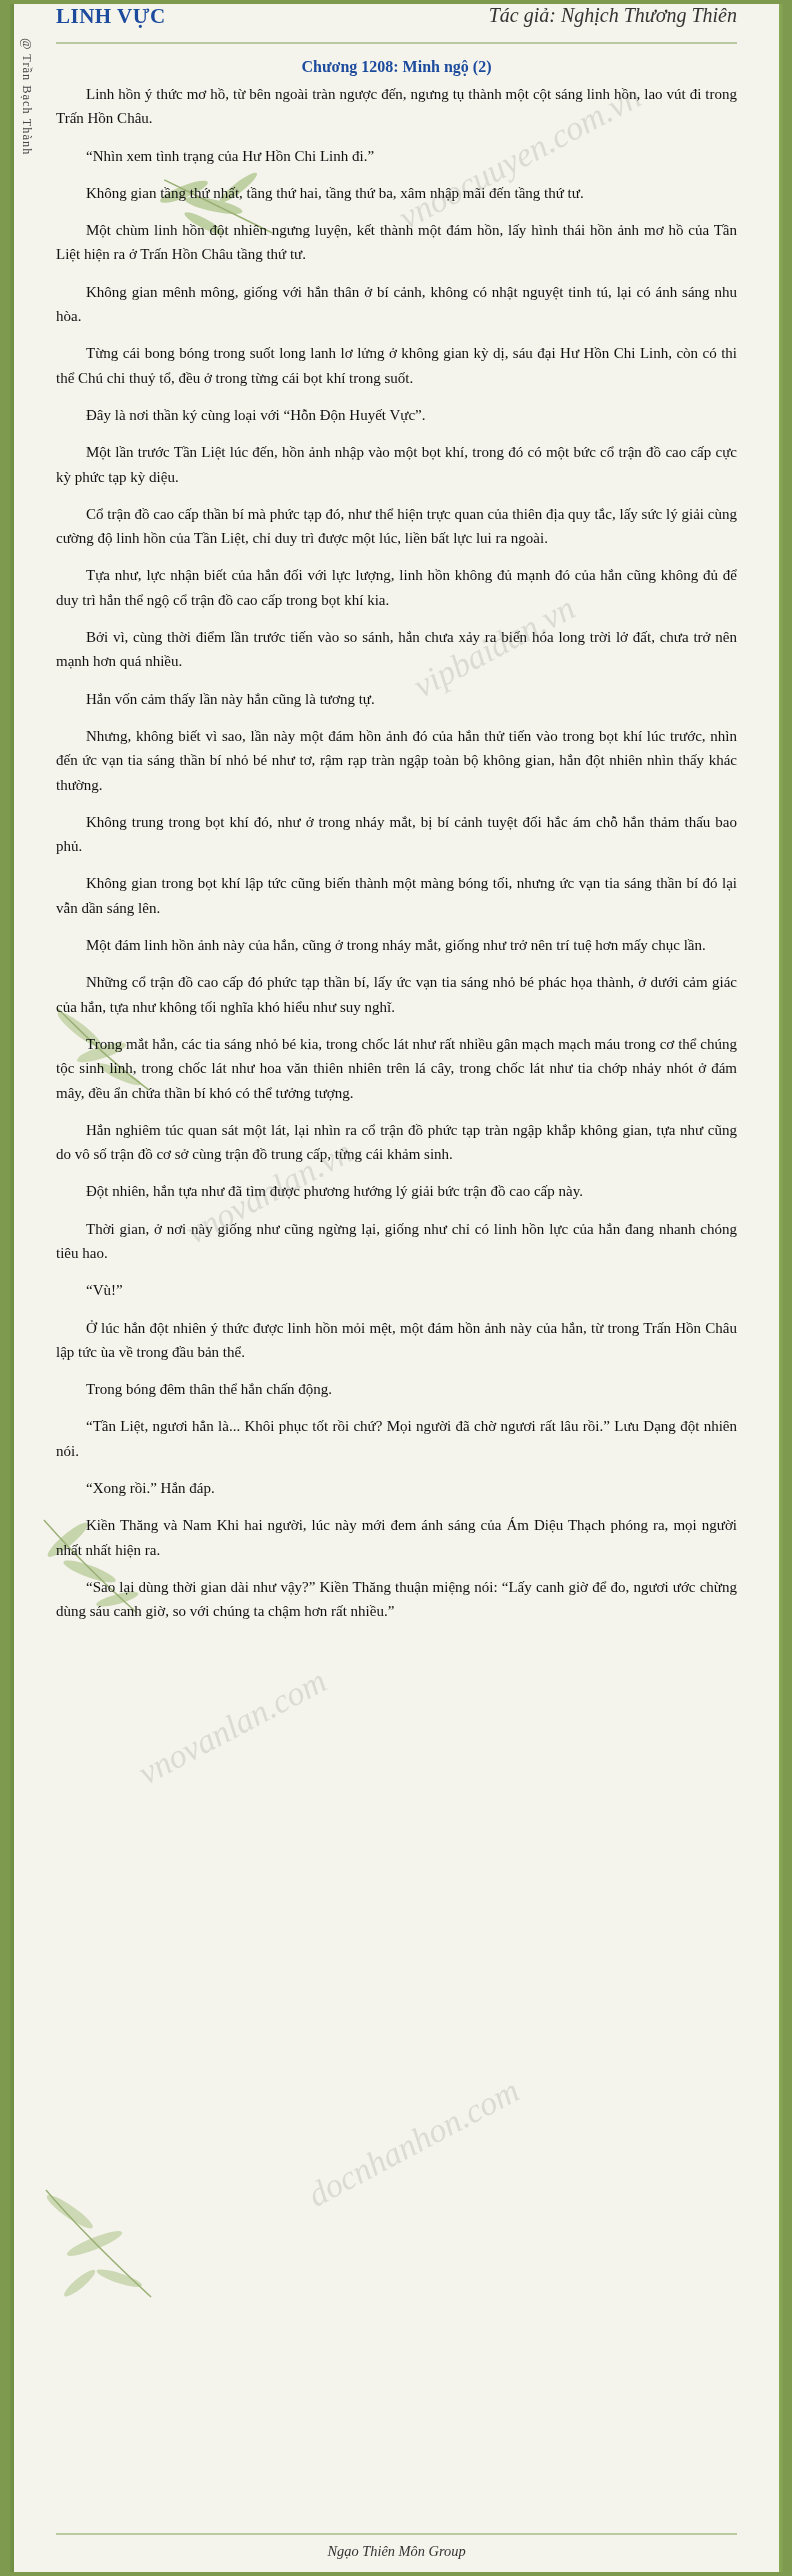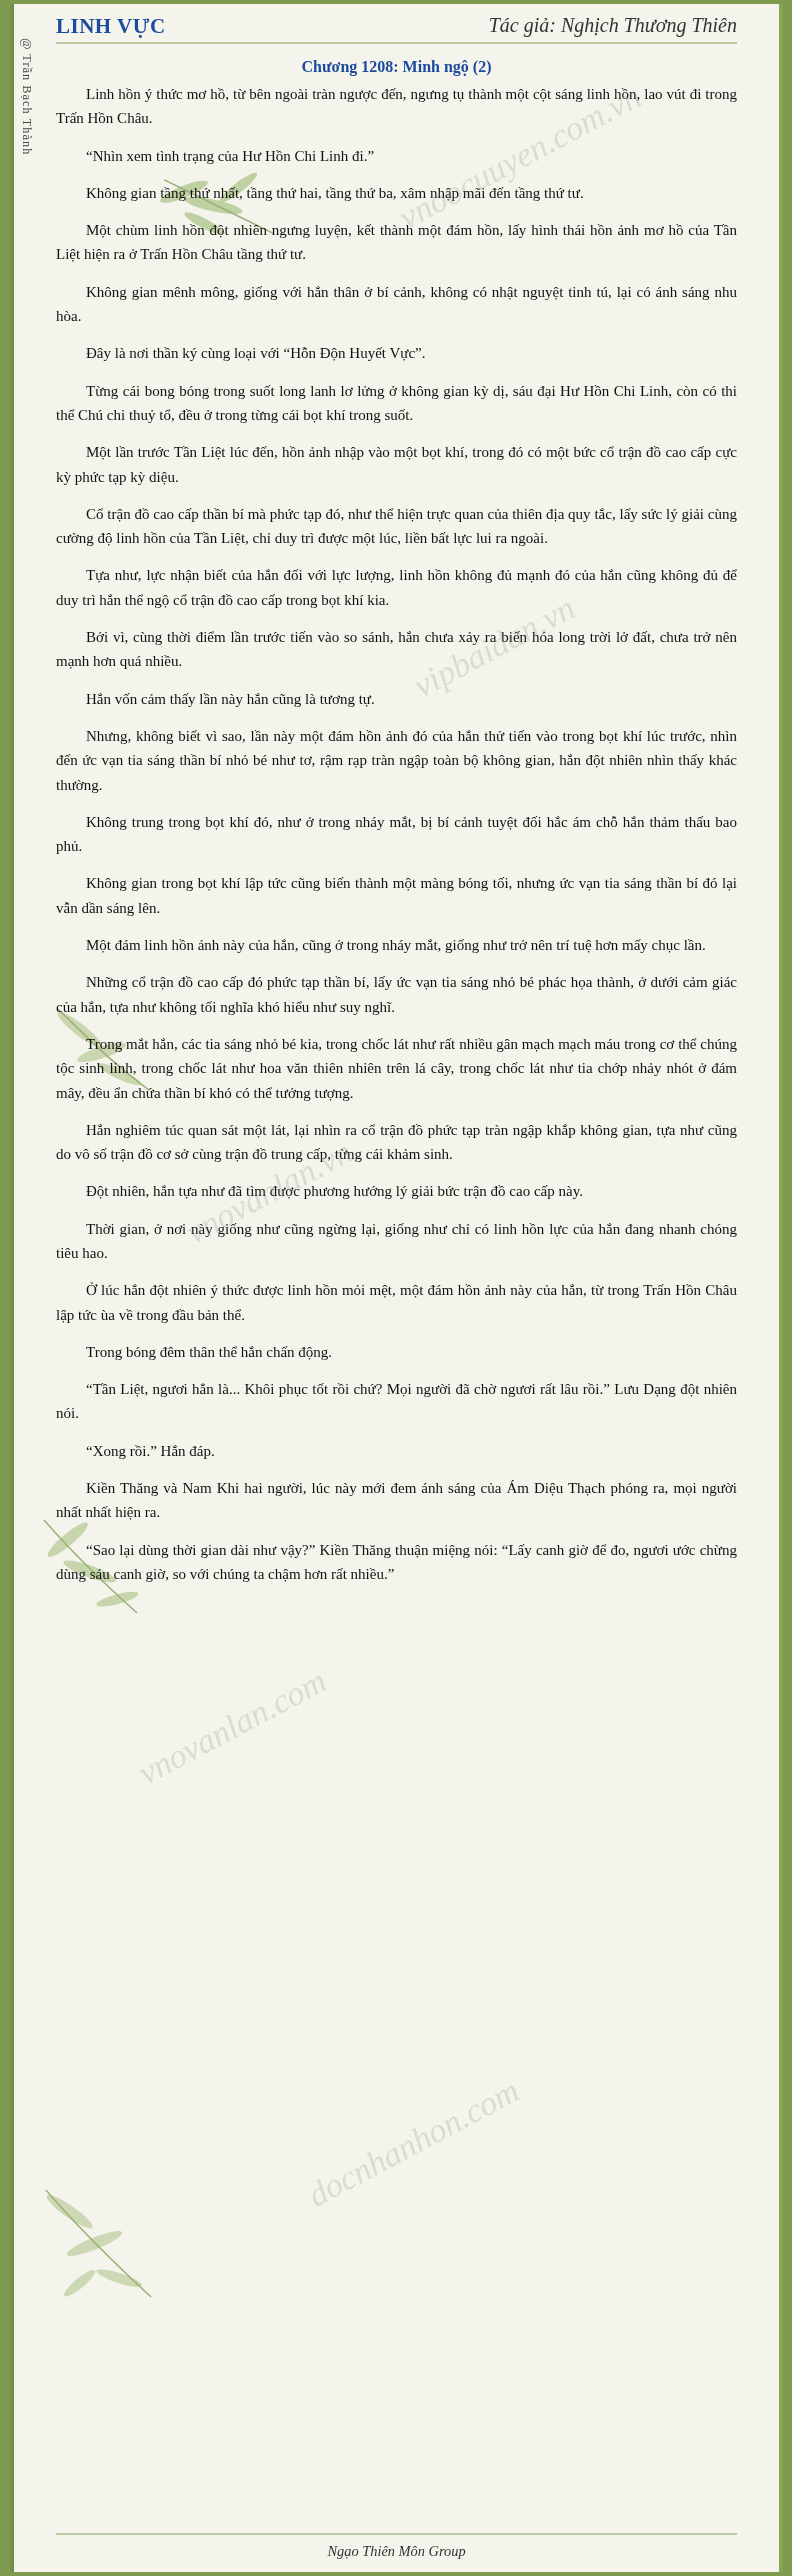--- a/index.html
+++ b/index.html
@@ -43,21 +43,20 @@
     height: 100%;
     box-sizing: border-box;
     z-index: 3;
   }
 
   
   .header {
     display: flex;
     align-items: flex-start;
     justify-content: space-between;
-    padding-top: 10px;
     height: 34px;
     box-sizing: border-box;
   }
   .site-name {
     font-family: "Liberation Serif", serif;
     font-size: 21px;
     font-weight: bold;
     color: #1c4a9c;
     letter-spacing: 0.5px;
   }
@@ -228,36 +227,37 @@
     <div class="header-rule"></div>
 
     <div class="chapter-title">Chương 1208: Minh ngộ (2)</div>
 
     <div class="content" id="content-body">
         <p>Linh hồn ý thức mơ hồ, từ bên ngoài tràn ngược đến, ngưng tụ thành một cột sáng linh hồn, lao vút đi trong Trấn Hồn Châu.</p>
         <p>“Nhìn xem tình trạng của Hư Hồn Chi Linh đi.”</p>
         <p>Không gian tầng thứ nhất, tầng thứ hai, tầng thứ ba, xâm nhập mãi đến tầng thứ tư.</p>
         <p>Một chùm linh hồn đột nhiên ngưng luyện, kết thành một đám hồn, lấy hình thái hồn ảnh mơ hồ của Tần Liệt hiện ra ở Trấn Hồn Châu tầng thứ tư.</p>
         <p>Không gian mênh mông, giống với hắn thân ở bí cảnh, không có nhật nguyệt tinh tú, lại có ánh sáng nhu hòa.</p>
+        <p>Từng cái bong bóng trong suốt long lanh lơ lửng ở không gian kỳ dị, sáu đại Hư Hồn Chi Linh, còn có thi thể Chú chi thuỷ tổ, đều ở trong từng cái bọt khí trong suốt.</p>
         <p>Đây là nơi thần ký cùng loại với “Hỗn Độn Huyết Vực”.</p>
-        <p>Từng cái bong bóng trong suốt long lanh lơ lửng ở không gian kỳ dị, sáu đại Hư Hồn Chi Linh, còn có thi thể Chú chi thuỷ tổ, đều ở trong từng cái bọt khí trong suốt.</p>
         <p>Một lần trước Tần Liệt lúc đến, hồn ảnh nhập vào một bọt khí, trong đó có một bức cổ trận đồ cao cấp cực kỳ phức tạp kỳ diệu.</p>
         <p>Cổ trận đồ cao cấp thần bí mà phức tạp đó, như thể hiện trực quan của thiên địa quy tắc, lấy sức lý giải cùng cường độ linh hồn của Tần Liệt, chỉ duy trì được một lúc, liền bất lực lui ra ngoài.</p>
         <p>Tựa như, lực nhận biết của hắn đối với lực lượng, linh hồn không đủ mạnh đó của hắn cũng không đủ để duy trì hắn thể ngộ cổ trận đồ cao cấp trong bọt khí kia.</p>
         <p>Bởi vì, cùng thời điểm lần trước tiến vào so sánh, hắn chưa xảy ra biến hóa long trời lở đất, chưa trở nên mạnh hơn quá nhiều.</p>
         <p>Hắn vốn cảm thấy lần này hắn cũng là tương tự.</p>
         <p>Nhưng, không biết vì sao, lần này một đám hồn ảnh đó của hắn thử tiến vào trong bọt khí lúc trước, nhìn đến ức vạn tia sáng thần bí nhỏ bé như tơ, rậm rạp tràn ngập toàn bộ không gian, hắn đột nhiên nhìn thấy khác thường.</p>
         <p>Không trung trong bọt khí đó, như ở trong nháy mắt, bị bí cảnh tuyệt đối hắc ám chỗ hắn thảm thấu bao phủ.</p>
         <p>Không gian trong bọt khí lập tức cũng biến thành một màng bóng tối, nhưng ức vạn tia sáng thần bí đó lại vẫn dần sáng lên.</p>
         <p>Một đám linh hồn ảnh này của hắn, cũng ở trong nháy mắt, giống như trở nên trí tuệ hơn mấy chục lần.</p>
         <p>Những cổ trận đồ cao cấp đó phức tạp thần bí, lấy ức vạn tia sáng nhỏ bé phác họa thành, ở dưới cảm giác của hắn, tựa như không tối nghĩa khó hiểu như suy nghĩ.</p>
         <p>Trong mắt hắn, các tia sáng nhỏ bé kia, trong chốc lát như rất nhiều gân mạch mạch máu trong cơ thể chúng tộc sinh linh, trong chốc lát như hoa văn thiên nhiên trên lá cây, trong chốc lát như tia chớp nhảy nhót ở đám mây, đều ẩn chứa thần bí khó có thể tưởng tượng.</p>
         <p>Hắn nghiêm túc quan sát một lát, lại nhìn ra cổ trận đồ phức tạp tràn ngập khắp không gian, tựa như cũng do vô số trận đồ cơ sở cùng trận đồ trung cấp, từng cái khảm sinh.</p>
         <p>Đột nhiên, hắn tựa như đã tìm được phương hướng lý giải bức trận đồ cao cấp này.</p>
         <p>Thời gian, ở nơi này giống như cũng ngừng lại, giống như chỉ có linh hồn lực của hắn đang nhanh chóng tiêu hao.</p>
+        <p>“Vù!”</p>
         <p>Ở lúc hắn đột nhiên ý thức được linh hồn mỏi mệt, một đám hồn ảnh này của hắn, từ trong Trấn Hồn Châu lập tức ùa về trong đầu bản thể.</p>
         <p>Trong bóng đêm thân thể hắn chấn động.</p>
         <p>“Tần Liệt, ngươi hẳn là... Khôi phục tốt rồi chứ? Mọi người đã chờ ngươi rất lâu rồi.” Lưu Dạng đột nhiên nói.</p>
         <p>“Xong rồi.” Hắn đáp.</p>
         <p>Kiền Thăng và Nam Khi hai người, lúc này mới đem ánh sáng của Ám Diệu Thạch phóng ra, mọi người nhất nhất hiện ra.</p>
         <p>“Sao lại dùng thời gian dài như vậy?” Kiền Thăng thuận miệng nói: “Lấy canh giờ để đo, ngươi ước chừng dùng sáu canh giờ, so với chúng ta chậm hơn rất nhiều.”</p>
       </div>
   </div>
 
   <div class="footer">

